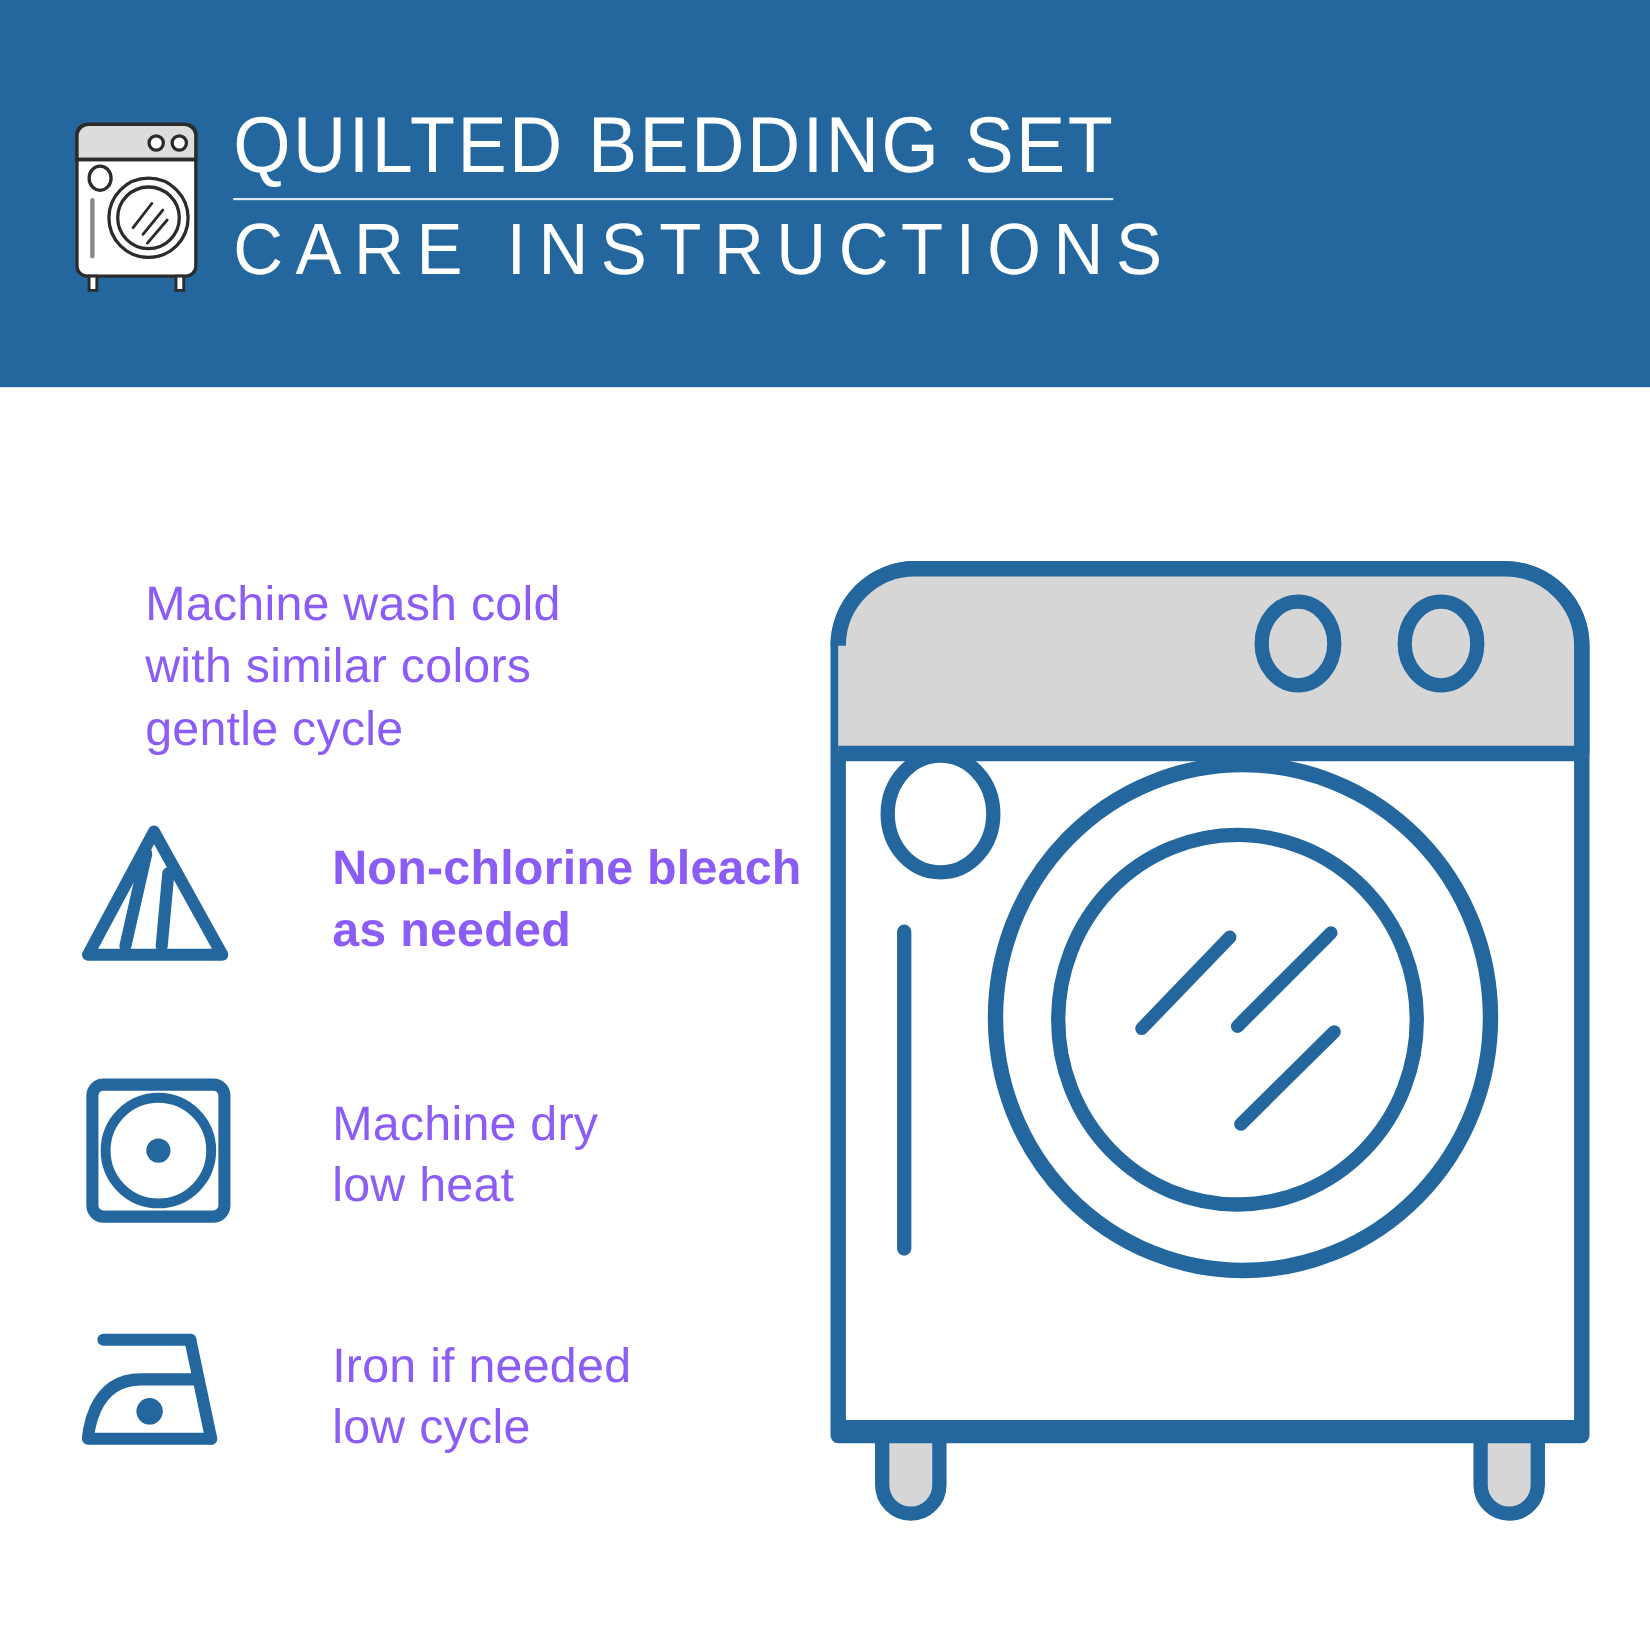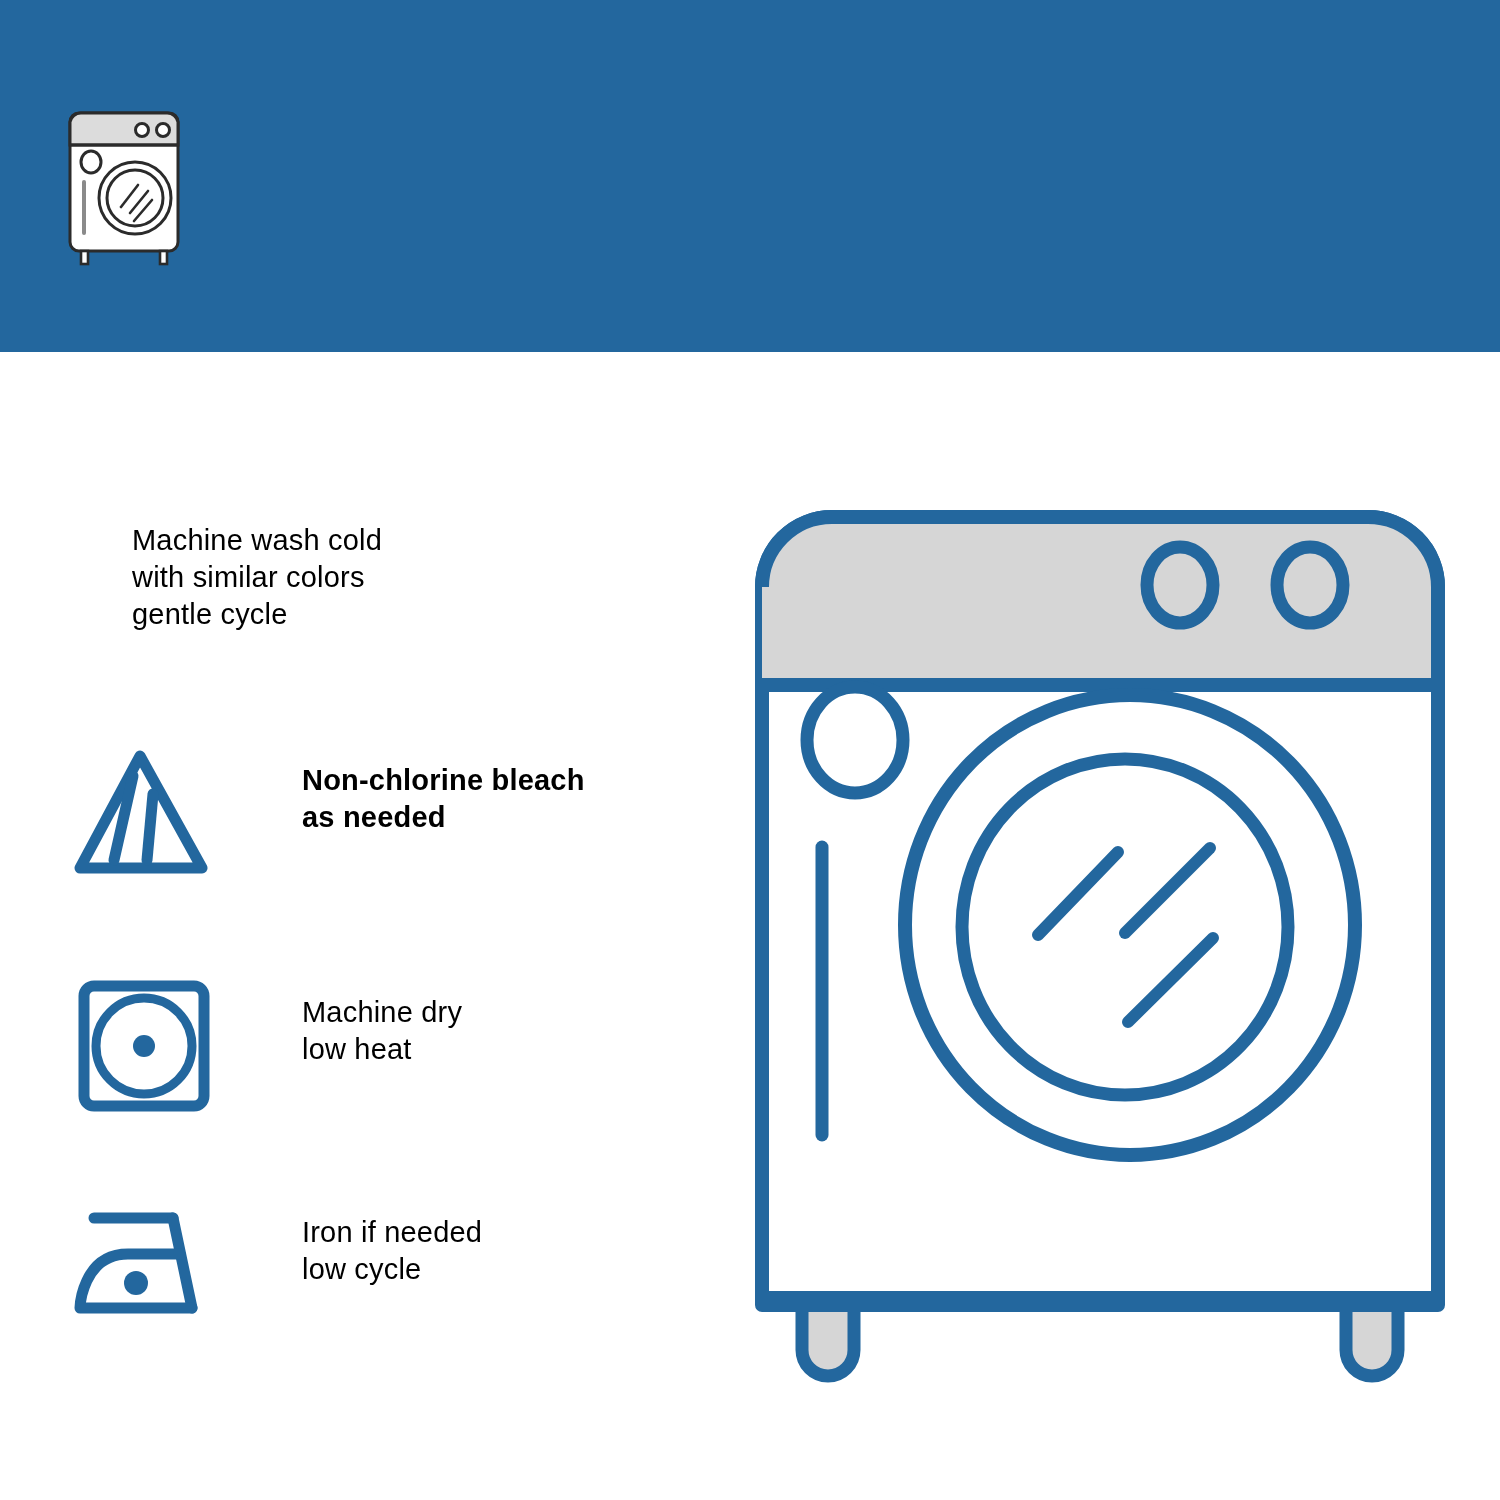--- a/index.html
+++ b/index.html
@@ -97,23 +97,23 @@
     width: 170px;
     height: 150px;
     flex: 0 0 170px;
     display: flex;
     align-items: center;
     justify-content: flex-start;
   }
   .care-text {
     margin-left: 62px;
     font-family: "Liberation Sans", sans-serif;
-    font-size: 29px;
+    font-size: 44px;
     font-weight: 400;
-    color: #000000;
+    color: #8b5cf6;
     line-height: 1.28;
     letter-spacing: 0.2px;
     white-space: pre-line;
     padding-top: 6px;
   }
   .care-row.r0 .care-text { padding-top: 0px; }
   .care-row.r1 .care-text { padding-top: 22px; font-weight: bold; }
   .care-row.r2 .care-text { padding-top: 22px; }
   .care-row.r3 .care-text { padding-top: 22px; }
 
@@ -155,20 +155,25 @@
 
         <line x1="59" y1="104" x2="76" y2="82" stroke="#2B2B2B" stroke-width="2.6" stroke-linecap="round"></line>
         <line x1="68" y1="110" x2="86" y2="88" stroke="#2B2B2B" stroke-width="2.6" stroke-linecap="round"></line>
         <line x1="72" y1="118" x2="90" y2="97" stroke="#2B2B2B" stroke-width="2.6" stroke-linecap="round"></line>
 
         <rect x="19" y="148" width="7" height="13" fill="#FFFFFF" stroke="#2B2B2B" stroke-width="2.6"></rect>
         <rect x="98" y="148" width="7" height="13" fill="#FFFFFF" stroke="#2B2B2B" stroke-width="2.6"></rect>
       </svg>
     </div>
 
+    <div class="header-text">
+      <div class="title-main">QUILTED BEDDING SET</div>
+      <div class="title-rule"></div>
+      <div class="title-sub">CARE INSTRUCTIONS</div>
+    </div>
 
   </div>
 
   <div class="care-list">
 
     <div class="care-row r0">
       <div class="care-text">Machine wash cold
 with similar colors
 gentle cycle</div>
     </div>

